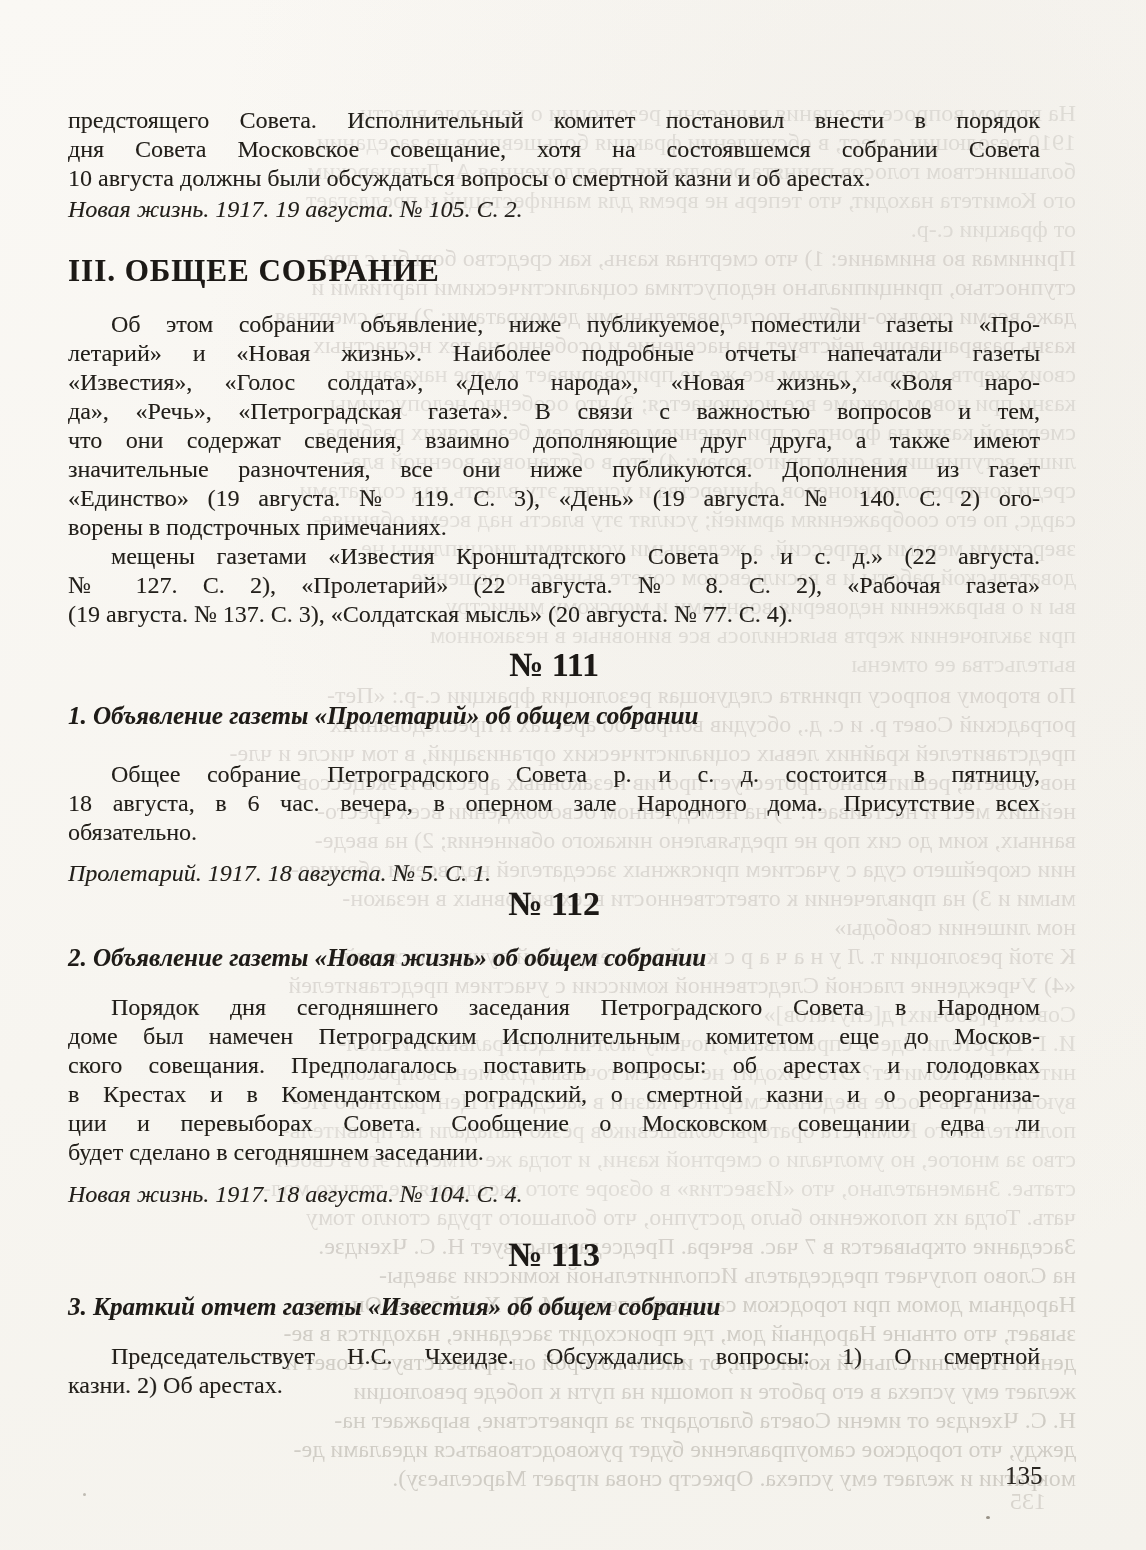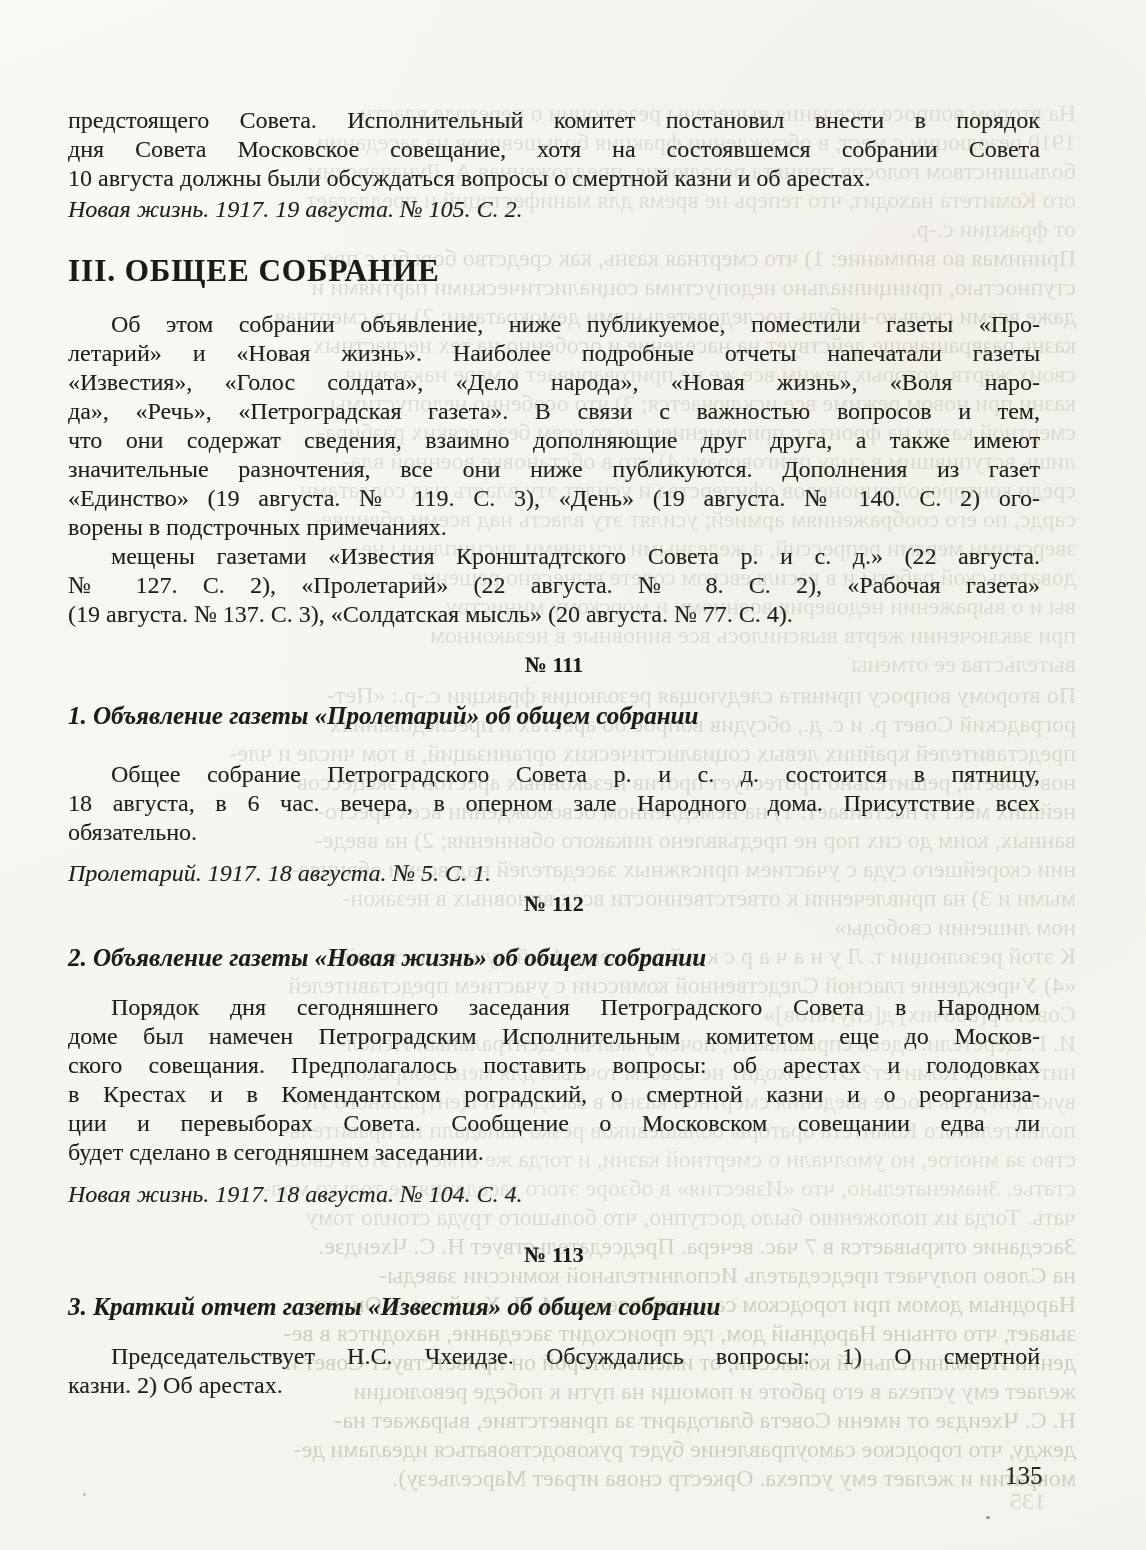--- a/index.html
+++ b/index.html
@@ -53,21 +53,21 @@
 
   .sec {
     margin: 0;
     font-size: 31px;
     font-weight: bold;
     line-height: 38px;
     letter-spacing: 1px;
     color: #1c1916;
   }
   .num {
-    font-size: 22px;
+    font-size: 34px;
     font-weight: bold;
     line-height: 32px;
     text-align: center;
     color: #1c1916;
   }
   .doc-title {
     font-size: 25px;
     font-weight: bold;
     font-style: italic;
     line-height: 32px;

